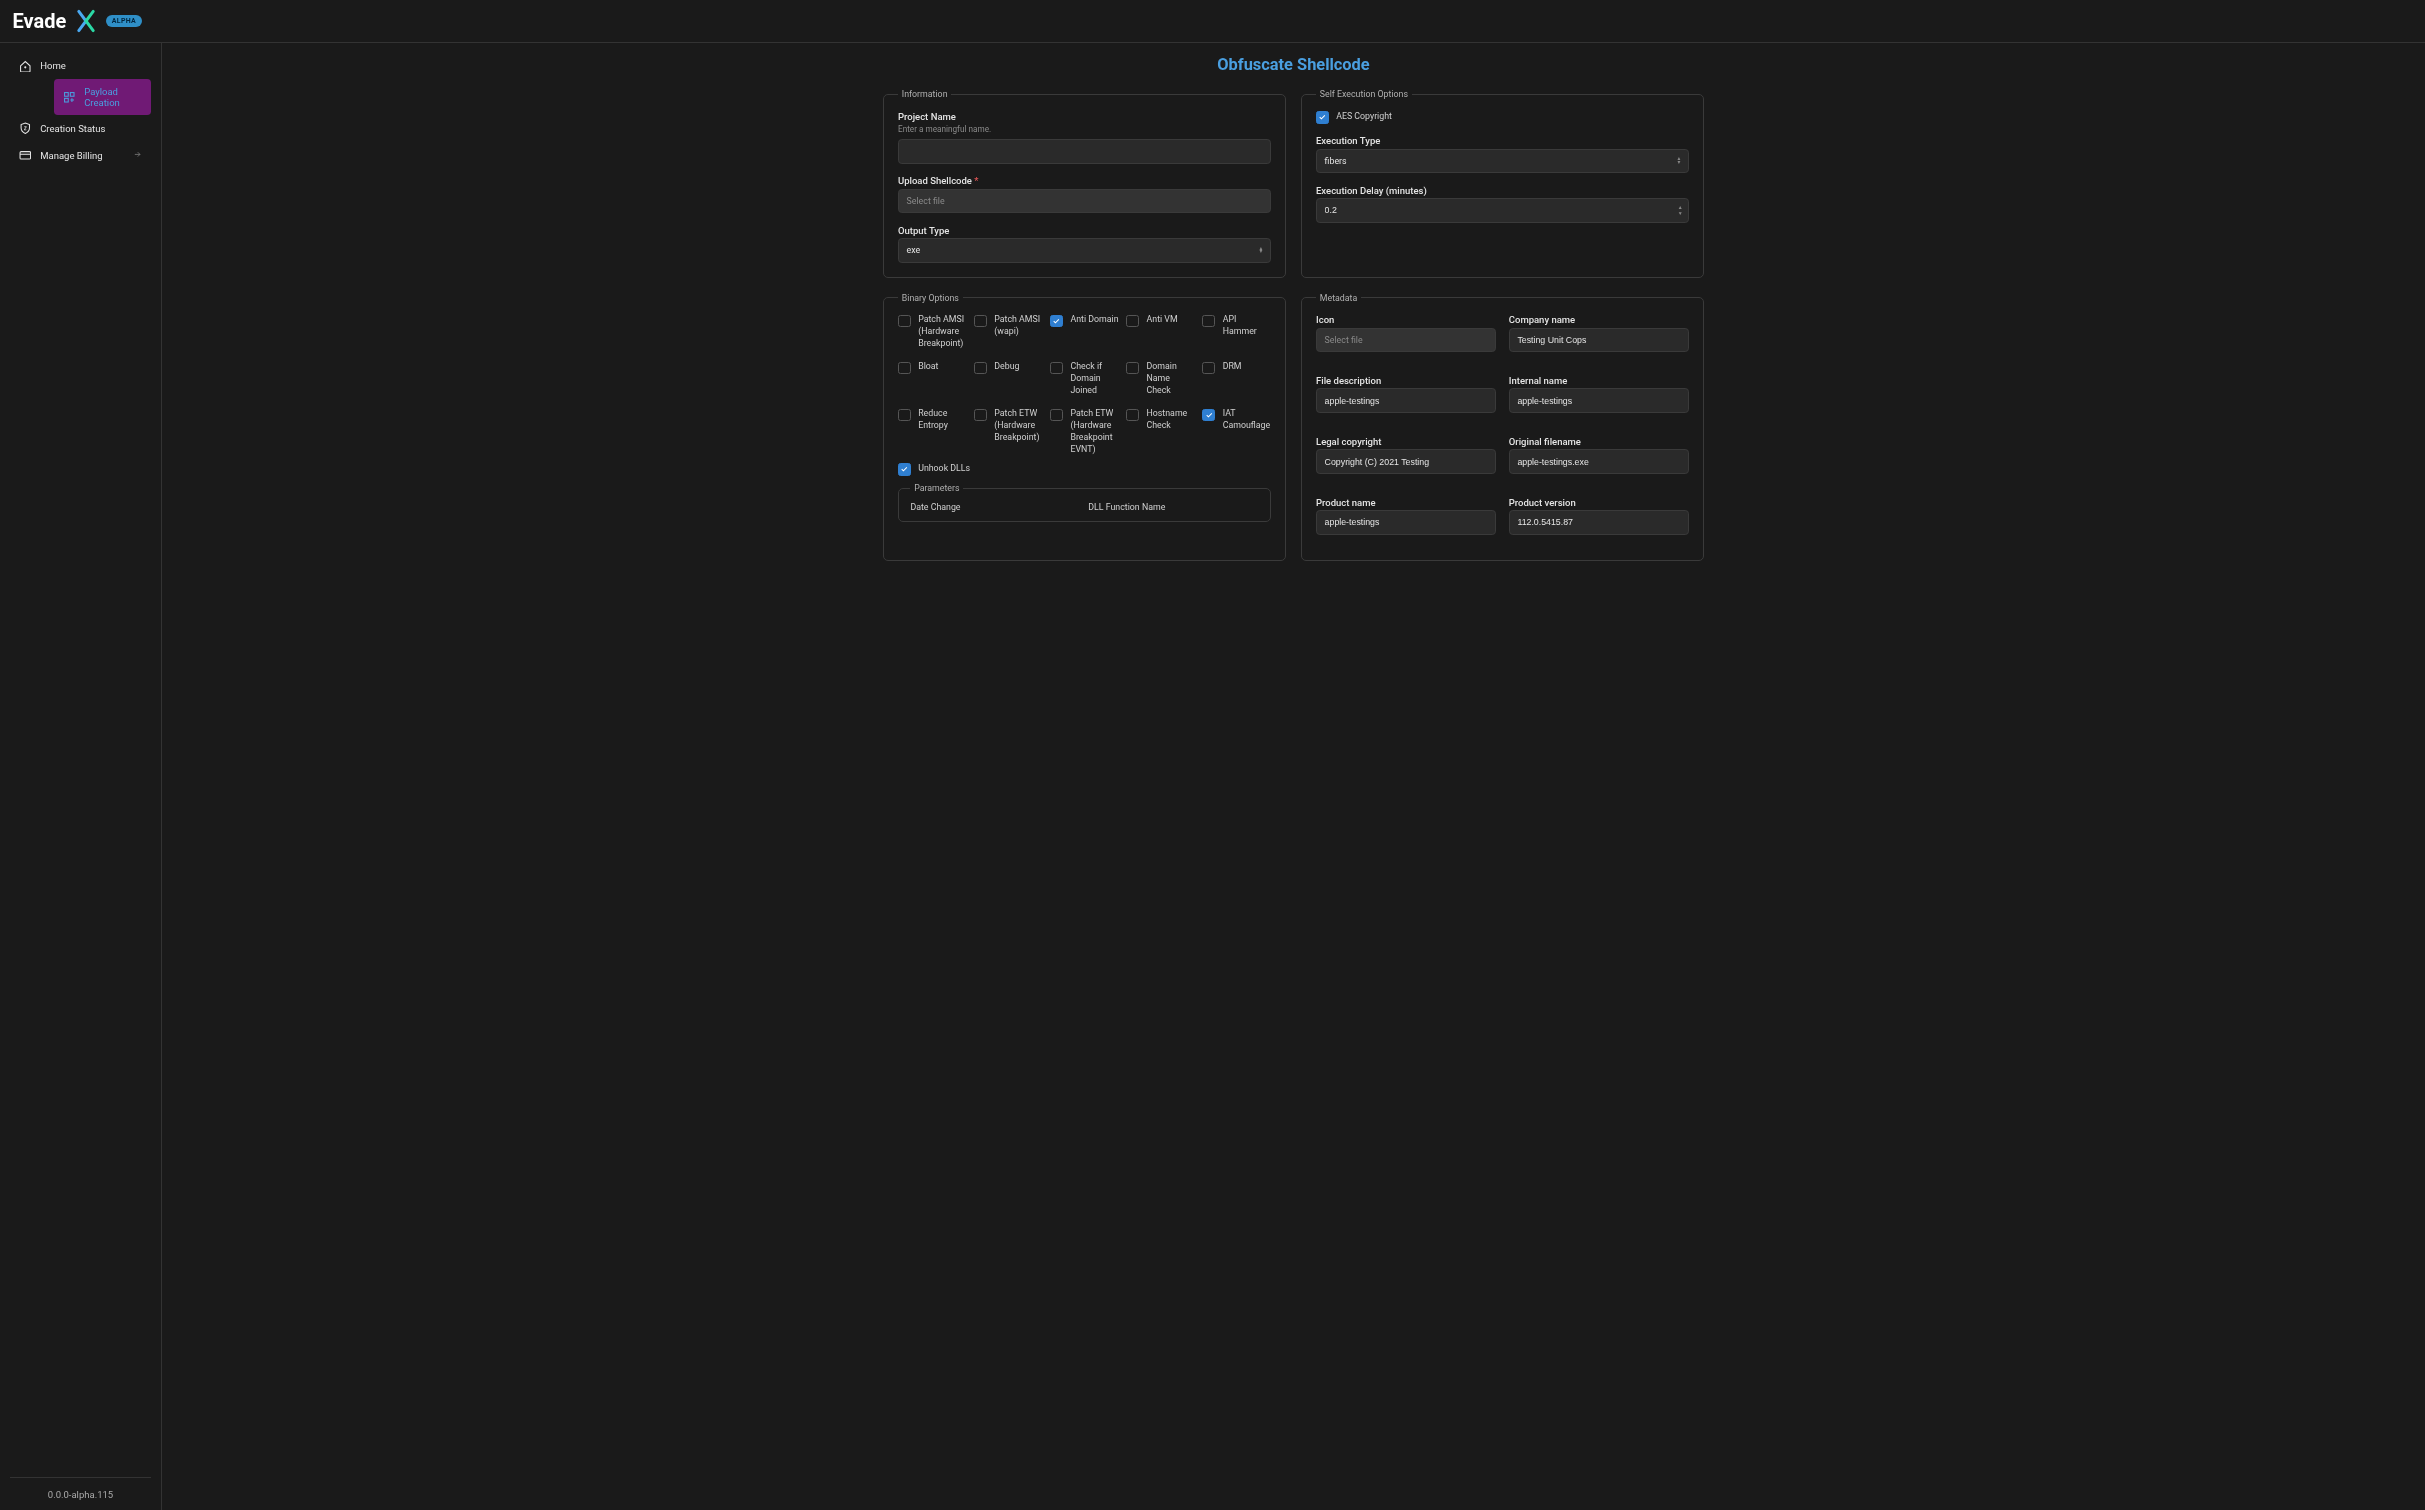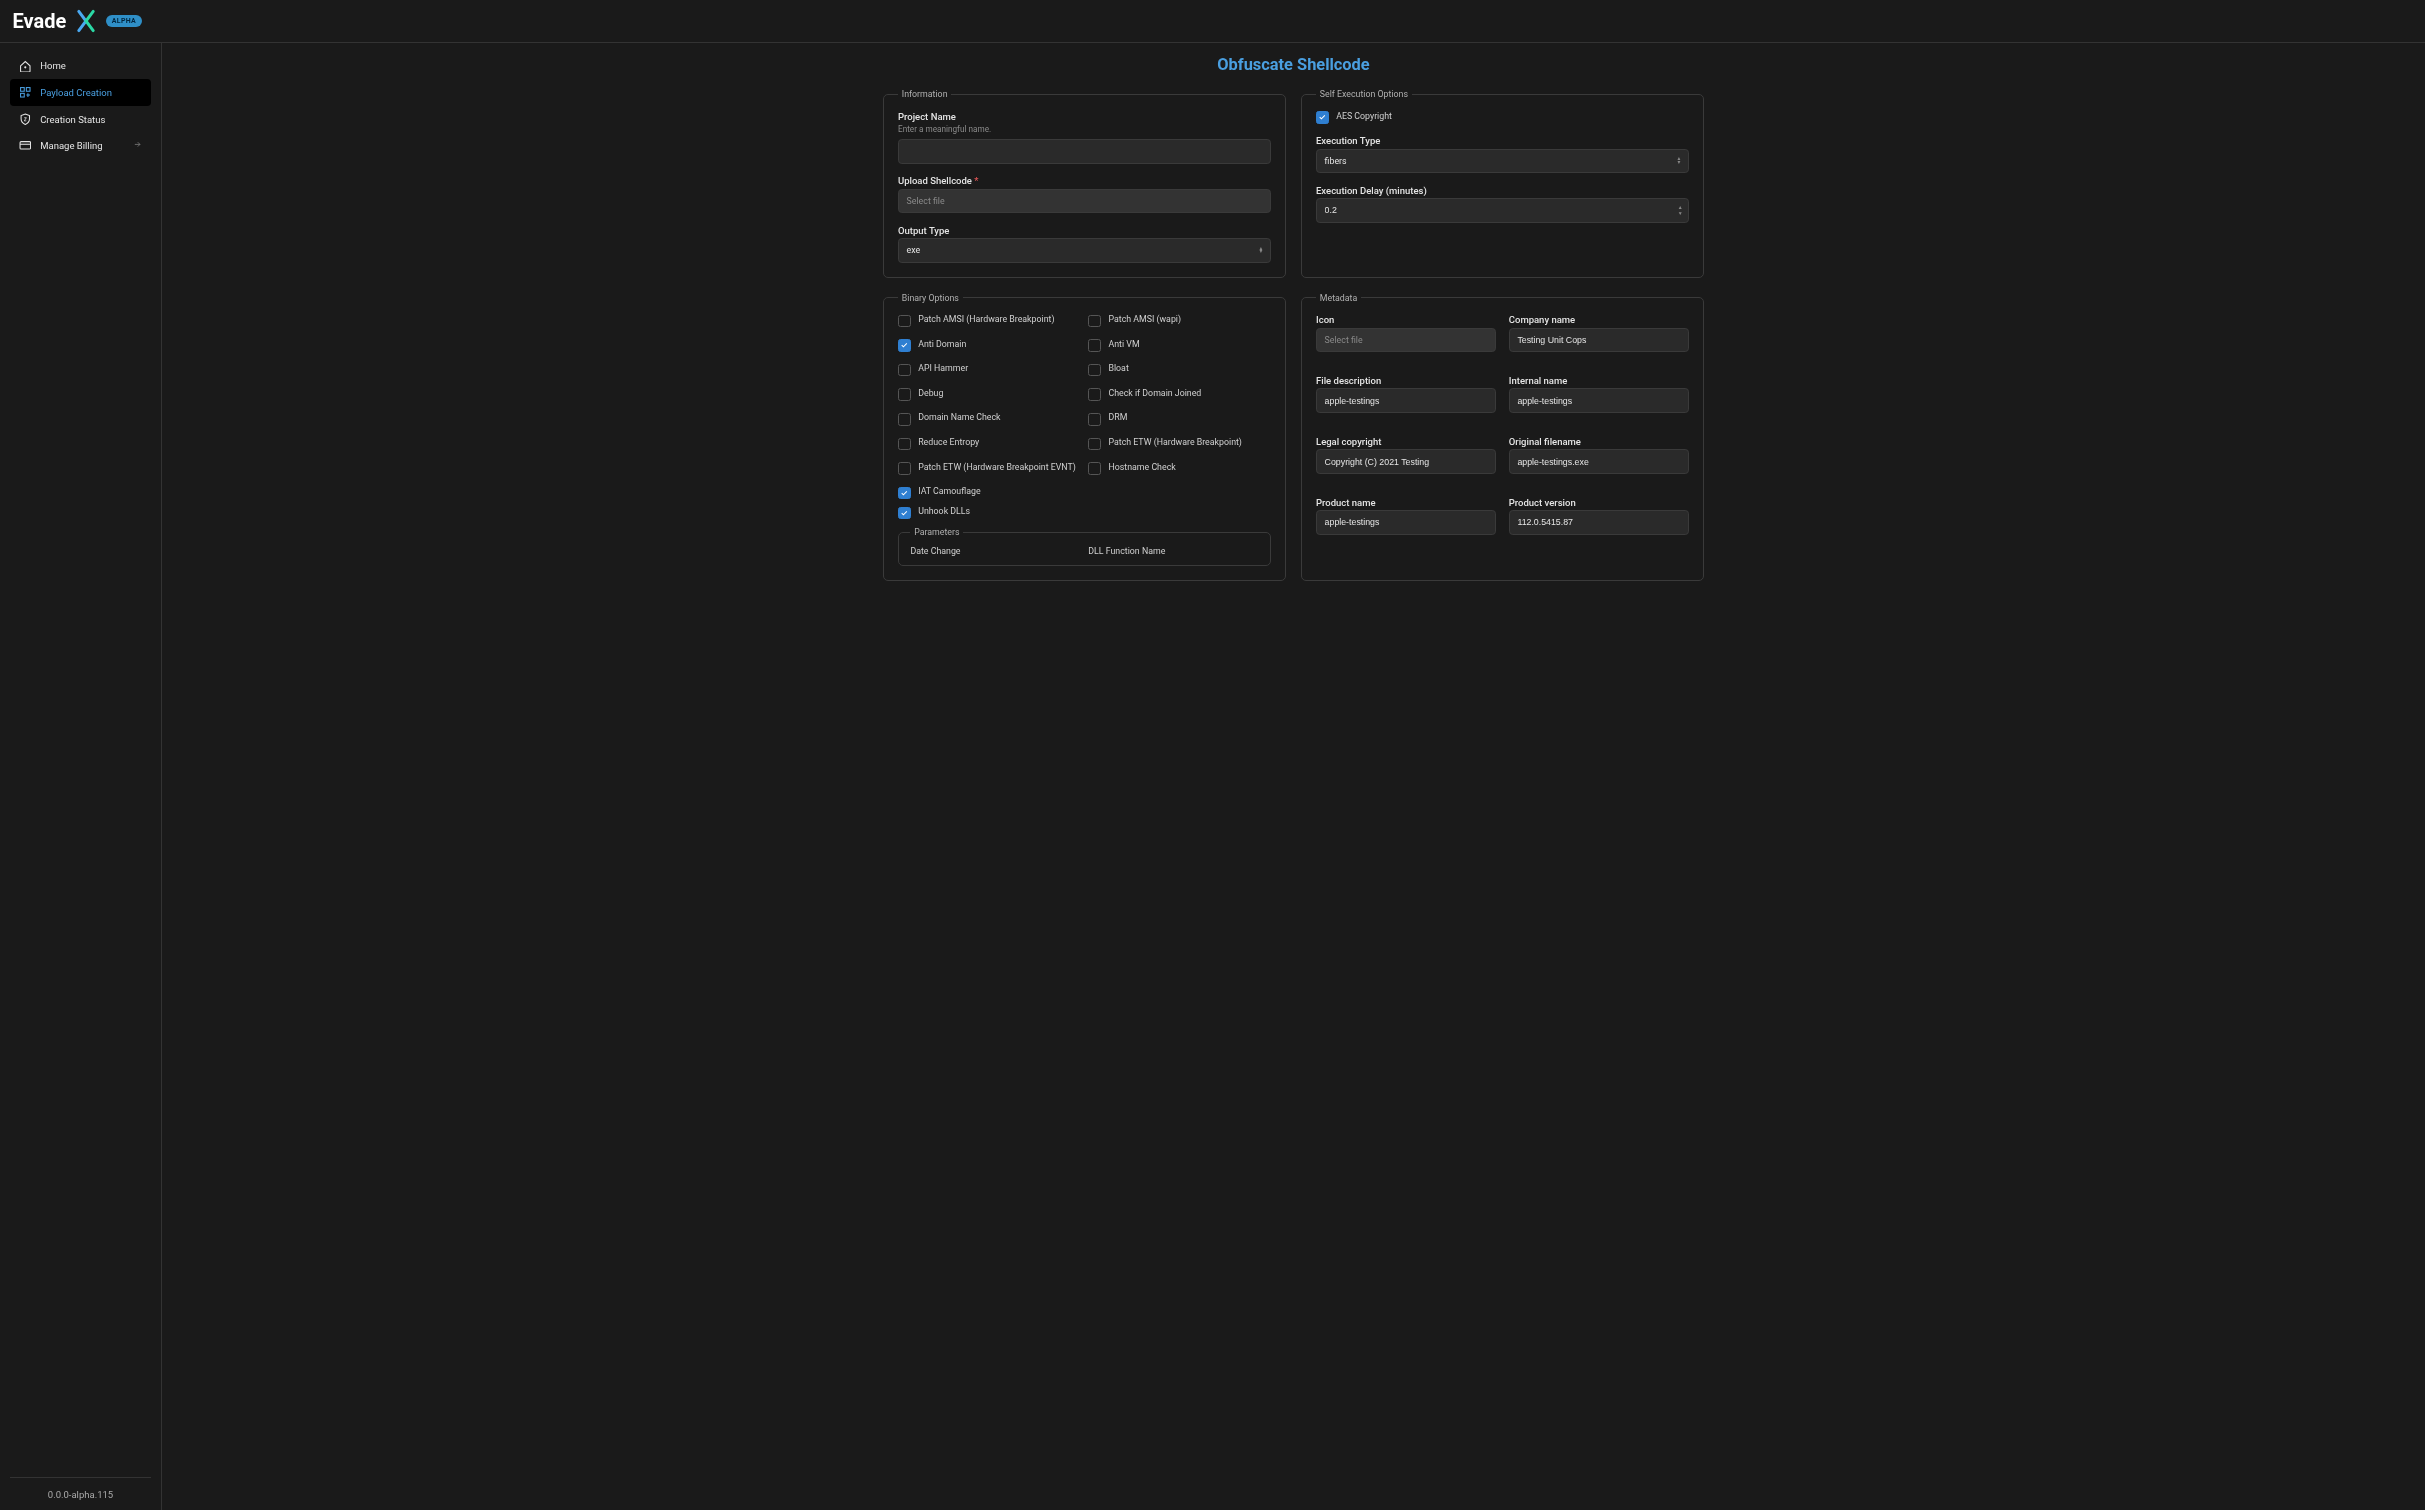--- a/index.html
+++ b/index.html
@@ -41,21 +41,21 @@
     .sidebar-item {
       display: flex;
       align-items: center;
       gap: 8.8px;
       padding: 7px 8.8px;
       border-radius: 3.8px;
       cursor: pointer;
       color: #e5e5e5;
       font-size: 9.5px;
     }
-    .sidebar-item.active { background: #000000; color: #4a9fe0; }
+    .sidebar-item.active { background: #701a75; color: #4a9fe0; margin-left: 44px; }
     .sidebar-item .icon { width: 12.6px; height: 12.6px; display: flex; align-items: center; justify-content: center; }
     .sidebar-item .arrow { margin-left: auto; color: #888; }
     .sidebar-footer {
       border-top: 0.6px solid #333;
       padding-top: 11.4px;
       text-align: center;
       color: #aaa;
       font-size: 9.5px;
     }
     .main {
@@ -104,21 +104,21 @@
     .number-wrap input { padding-right: 19px; }
     .spinner {
       position: absolute; right: 3.8px; top: 50%; transform: translateY(-50%);
       display: flex; flex-direction: column; gap: 0.6px;
     }
     .spinner button {
       background: transparent; border: none; color: #888; font-size: 5px; cursor: pointer; padding: 0 2.5px; line-height: 5px;
     }
     .checkbox-grid {
       display: grid;
-      grid-template-columns: repeat(2, 1fr);
+      grid-template-columns: repeat(5, 1fr);
       gap: 11.4px 7.6px;
     }
     .check-row { display: flex; align-items: flex-start; gap: 7.6px; }
     .checkbox {
       width: 12.6px; height: 12.6px; min-width: 12.6px; border-radius: 2.5px;
       border: 0.6px solid #555;
       display: flex; align-items: center; justify-content: center;
       cursor: pointer;
       flex-shrink: 0;
       margin-top: 0.6px;

